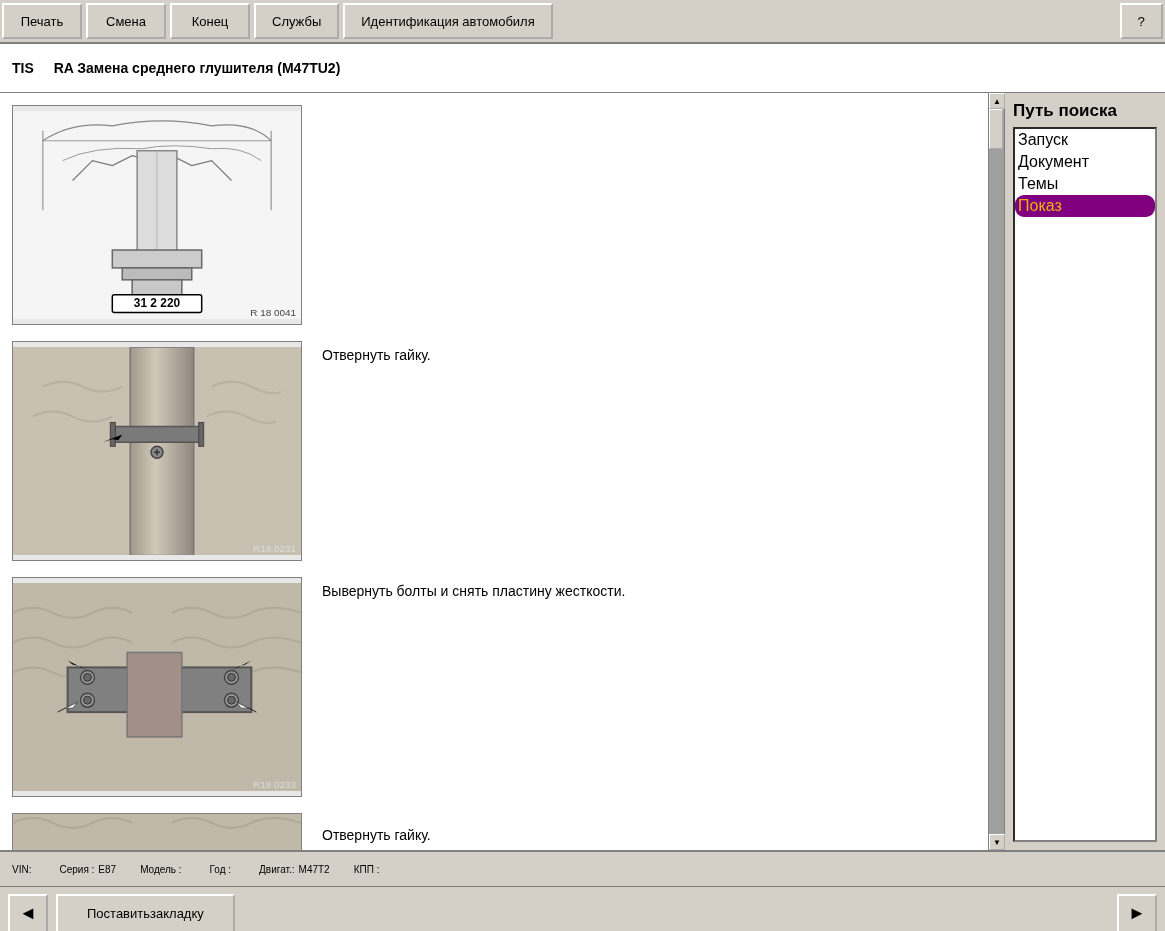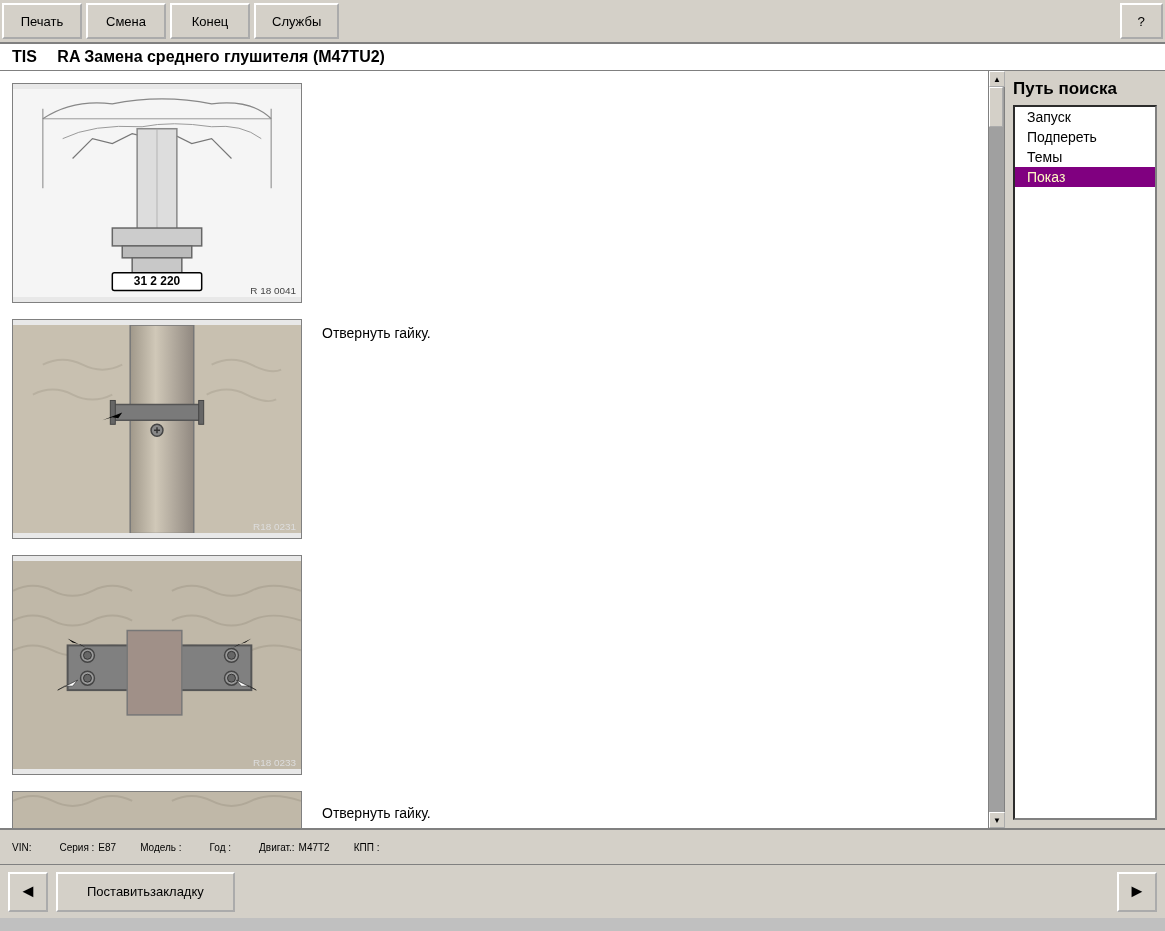--- a/index.html
+++ b/index.html
@@ -35,22 +35,22 @@
       min-width: 40px;
       display: flex;
       align-items: center;
       justify-content: center;
       cursor: pointer;
     }
 
     
     #titlebar {
       background: #ffffff;
-      padding: 4px 12px;
-      font-size: 16px;
+      padding: 16px 12px;
+      font-size: 14px;
       font-weight: bold;
       border-bottom: 1px solid #808080;
     }
     #titlebar .tis-label {
       color: #000;
       margin-right: 16px;
     }
 
     
     #main {
@@ -83,27 +83,28 @@
       font-size: 17px;
     }
     #sidebar-list {
       background: #ffffff;
       border: 2px inset #808080;
       flex: 1;
       overflow-y: auto;
       list-style: none;
     }
     #sidebar-list li {
-      padding: 2px 12px;
-      cursor: pointer;
-      font-size: 14px;
+      padding: 2px 3px;
+      cursor: pointer;
+      font-size: 16px;
     }
     #sidebar-list li.selected {
       background: #800080;
-      color: #fef9c3;
+      color: #eab308;
+      border-radius: 9px;
     }
 
     
     #content-scroll {
       width: 16px;
       background: #d4d0c8;
       display: flex;
       flex-direction: column;
       border-right: 1px solid #808080;
     }
@@ -220,20 +221,21 @@
 
   </style>
 </head>
 <body>
 
 <div id="toolbar">
   <button class="toolbar-btn">Печать</button>
   <button class="toolbar-btn">Смена</button>
   <button class="toolbar-btn">Конец</button>
   <button class="toolbar-btn">Службы</button>
+  <button class="toolbar-btn" style="min-width:120px;">Идентификация автомобиля</button>
   <div class="toolbar-spacer"></div>
   <button class="toolbar-help">?</button>
 </div>
 
 <div id="titlebar">
   <span class="tis-label">TIS</span>
   <span>RA  Замена среднего глушителя (M47TU2)</span>
 </div>
 
 <div id="main">
@@ -343,20 +345,23 @@
 
           <polygon points="240,78 220,88 227,84 234,82" fill="#000"></polygon>
 
           <polygon points="45,130 65,120 60,126 52,126" fill="#fff" stroke="#000" stroke-width="0.5"></polygon>
 
           <polygon points="245,130 225,120 230,126 238,126" fill="#fff" stroke="#000" stroke-width="0.5"></polygon>
 
           <text x="285" y="206" text-anchor="end" font-size="10" fill="#ddd">R18 0233</text>
         </svg>
       </div>
+      <div class="step-text">
+        <span>Вывернуть болты и снять пластину жесткости.</span>
+      </div>
     </div>
 
     <div class="step-row" style="margin-bottom:0; overflow:hidden; max-height:50px;">
       <div class="step-image" style="height:50px;">
         <svg viewBox="0 0 290 50">
           <rect width="290" height="50" fill="#c0b8a8"></rect>
           <path d="M0 10 Q20 0 40 10 Q60 20 80 10 Q100 0 120 10" stroke="#b0a898" fill="none" stroke-width="2"></path>
           <path d="M160 10 Q180 0 200 10 Q220 20 240 10 Q260 0 290 10" stroke="#b0a898" fill="none" stroke-width="2"></path>
         </svg>
       </div>
@@ -372,21 +377,21 @@
     <div class="scroll-track">
       <div class="scroll-thumb"></div>
     </div>
     <div class="scroll-btn">▼</div>
   </div>
 
   <div id="sidebar">
     <div id="sidebar-title">Путь поиска</div>
     <ul id="sidebar-list">
     <li>Запуск</li>
-        <li>Подпереть</li>
+        <li>Документ</li>
         <li>Темы</li>
         <li class="selected">Показ</li>
       </ul>
   </div>
 
 </div>
 
 <div id="statusbar">
   <div class="status-item">
     <span class="status-label">VIN:</span>

